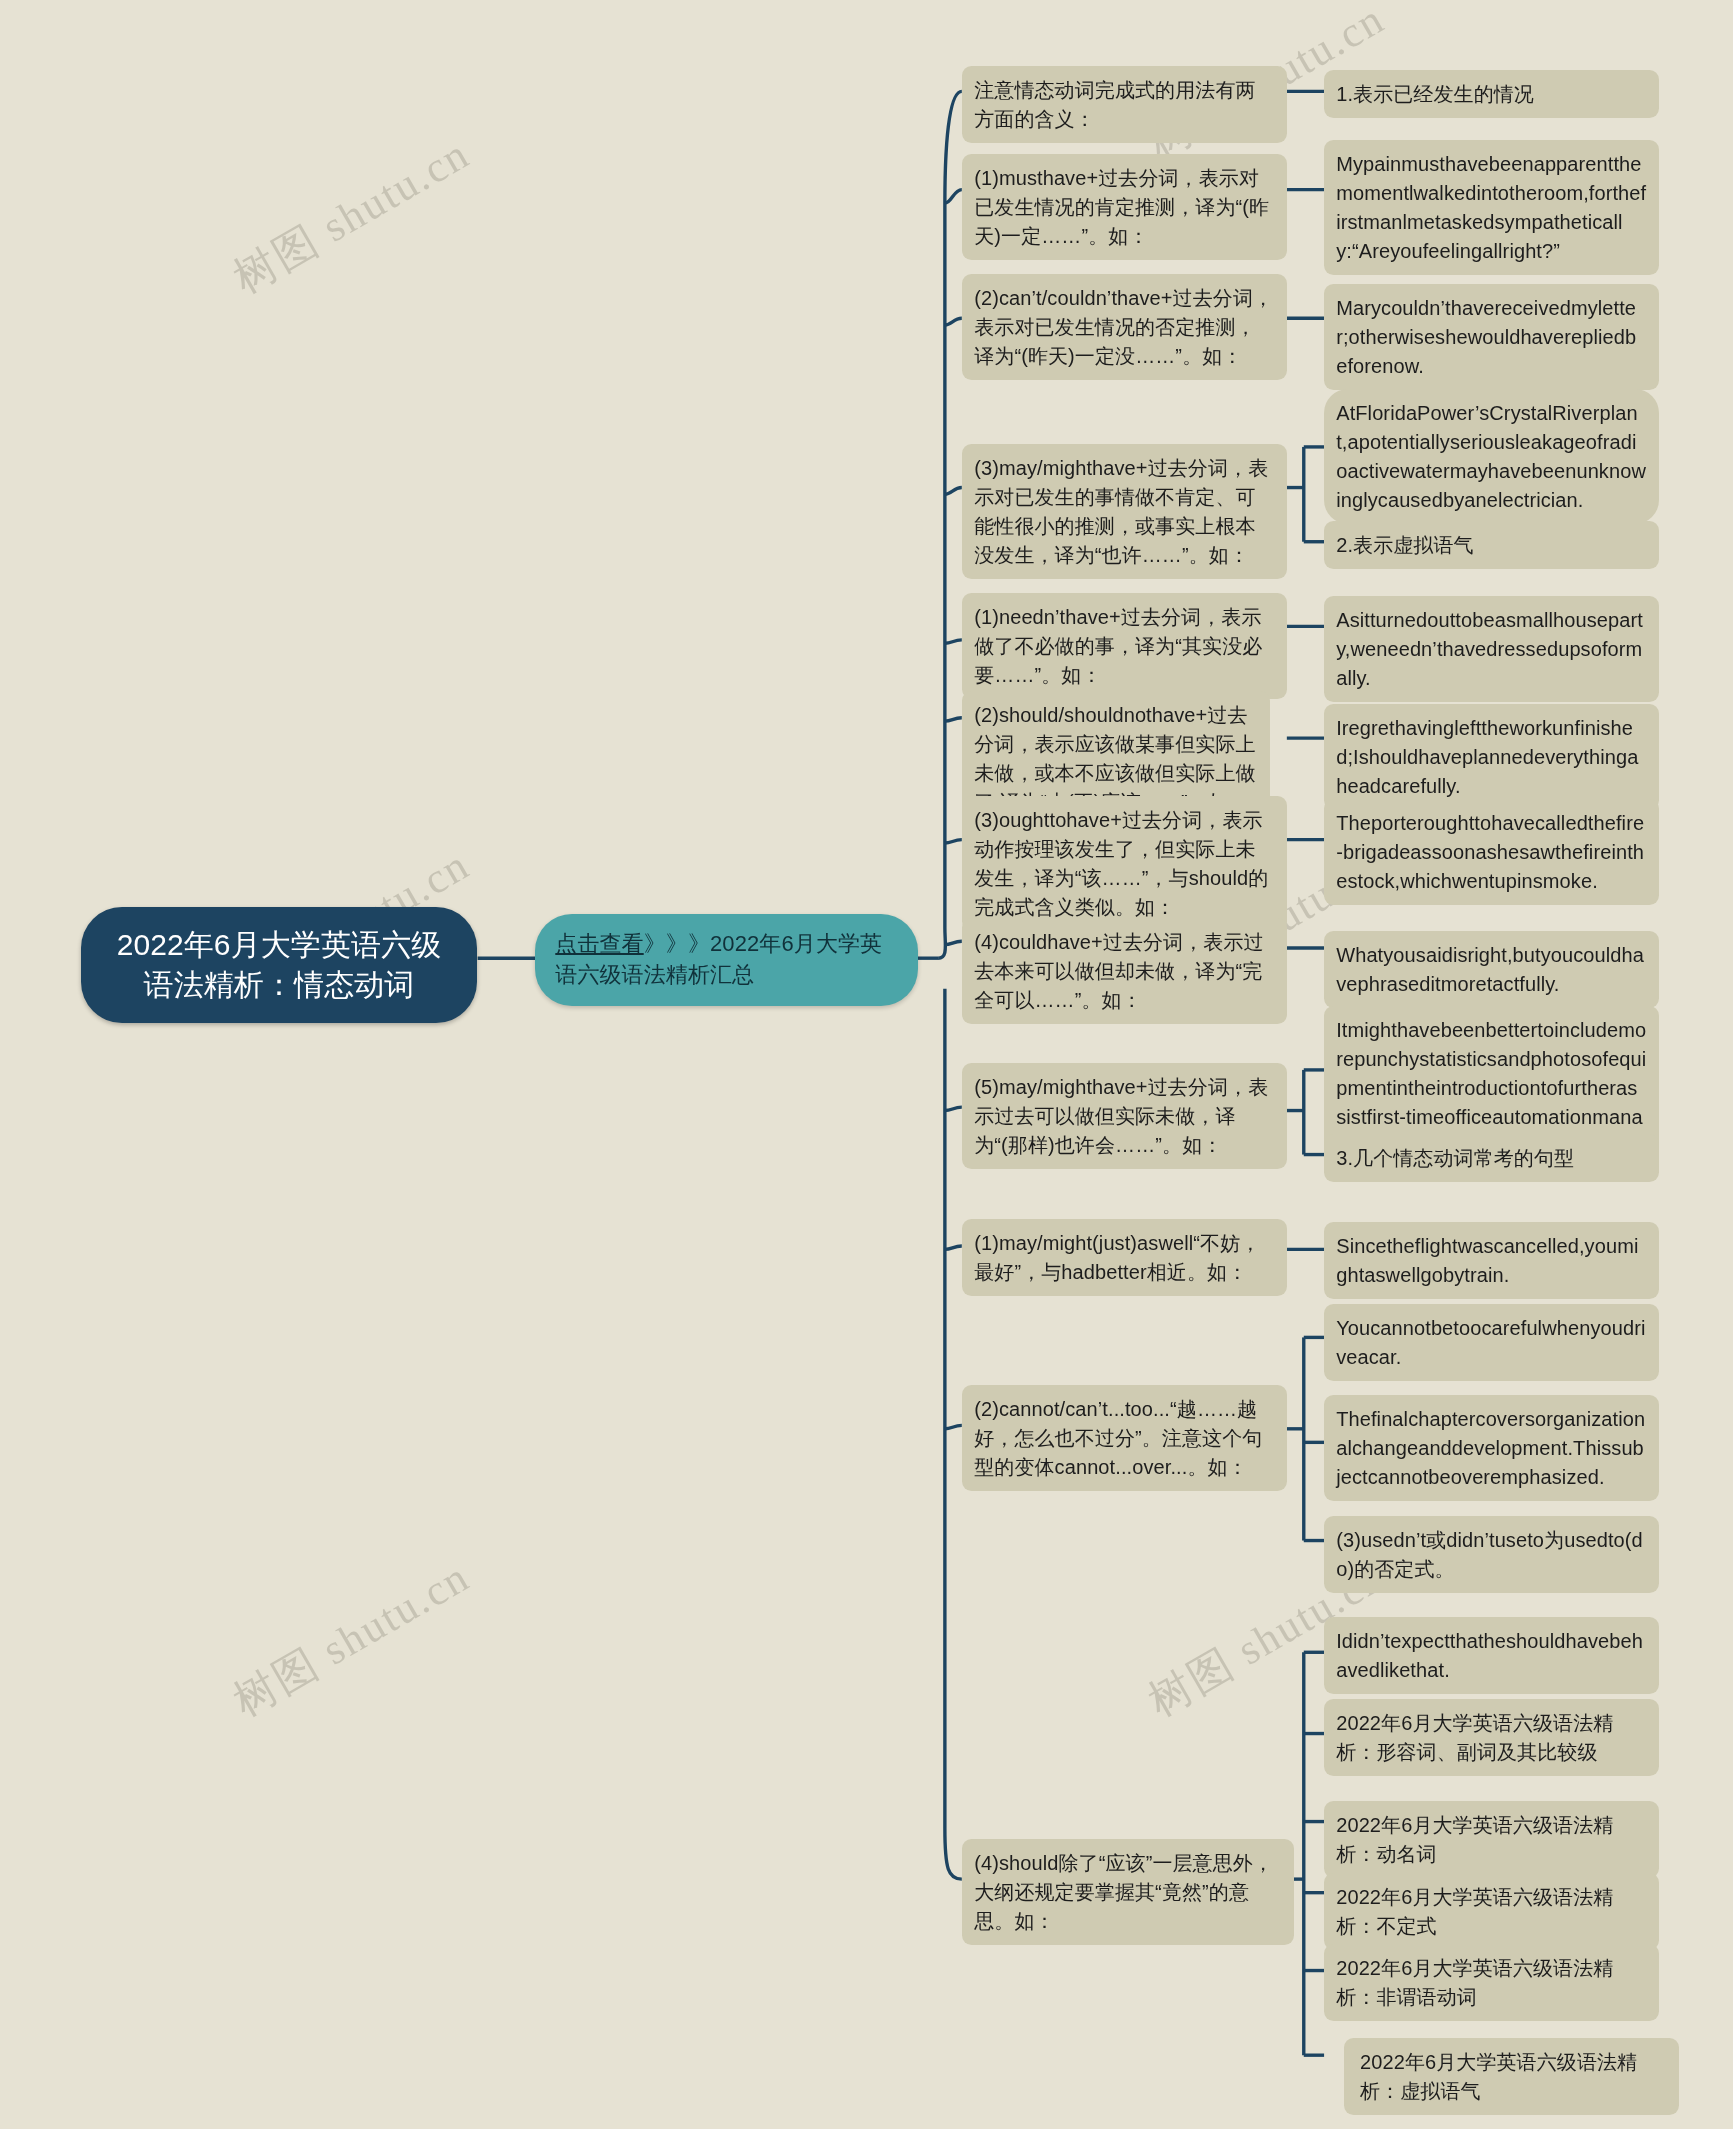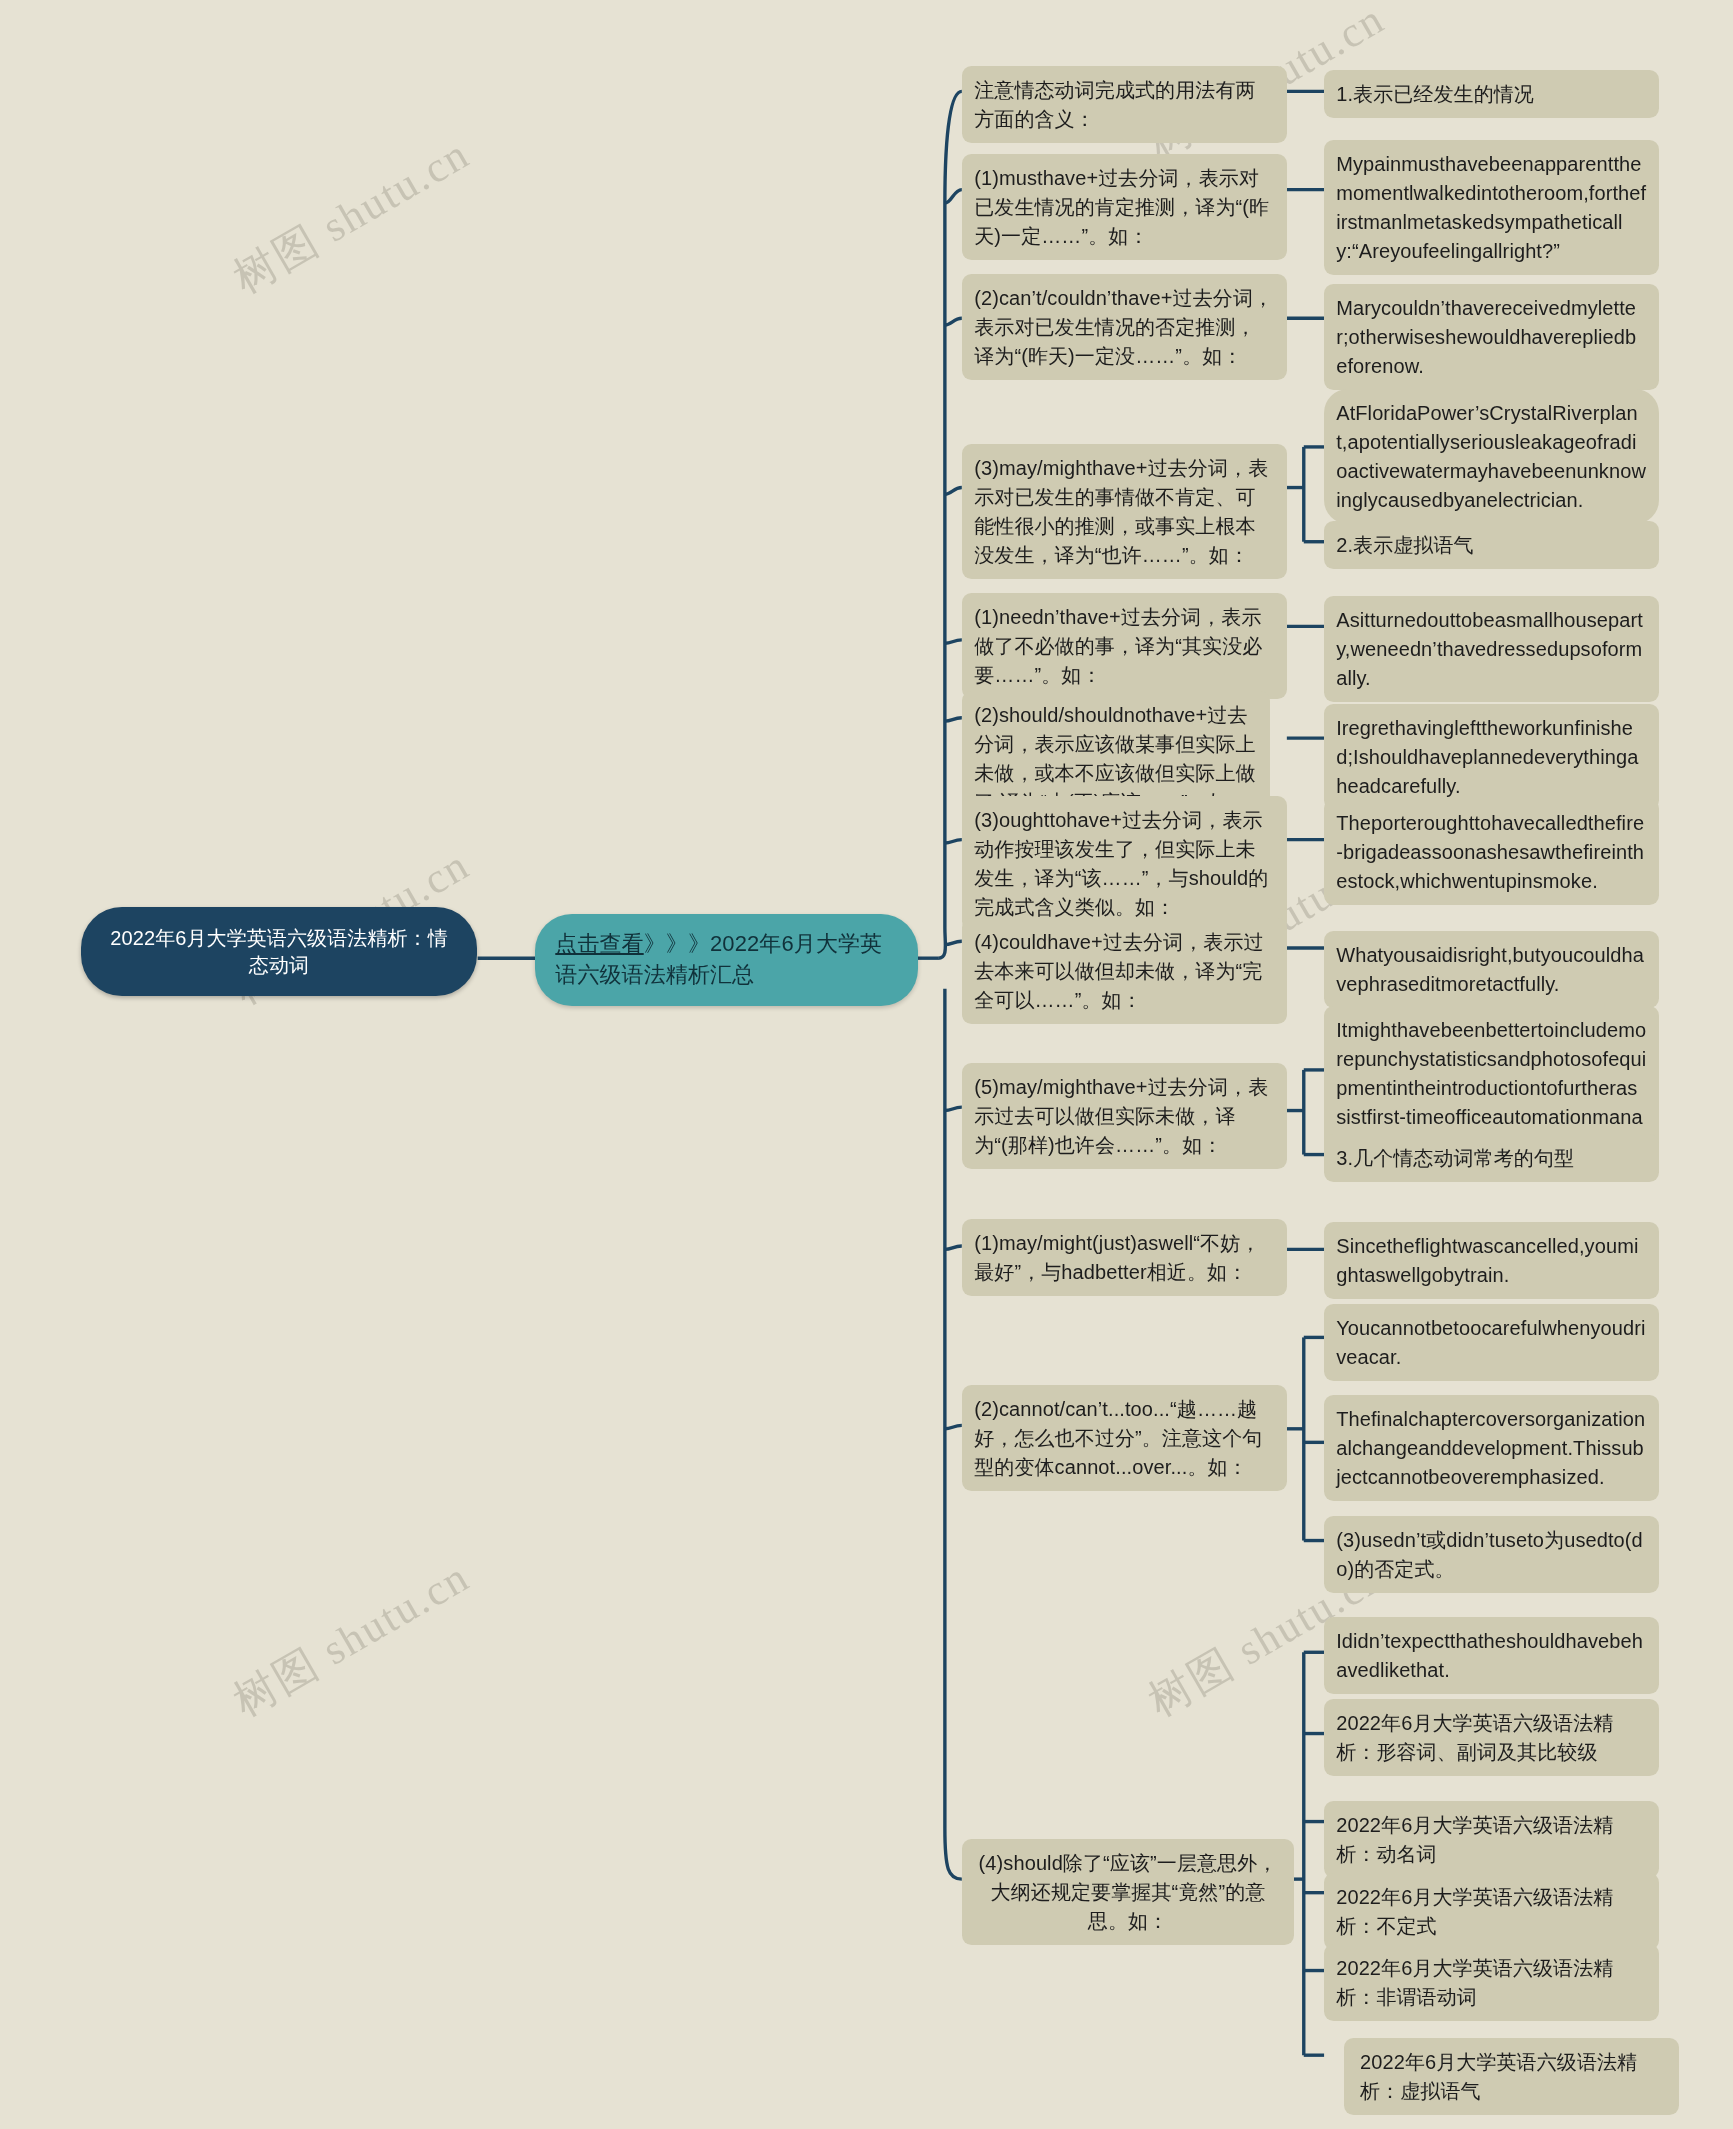--- a/index.html
+++ b/index.html
@@ -25,21 +25,21 @@
     color:#1d1d1d;
     padding:9.5px 12.2px;
     font-size:20px;line-height:1.45;
     letter-spacing:0.1px;
     word-break:break-all;
   }
   .node.eng{word-break:break-all;}
   .root{
     background:#1d4461;color:#ffffff;
     border-radius:41px;
-    font-size:20px;line-height:1.35;
+    font-size:30px;line-height:1.35;
     text-align:center;
     padding:17.6px 23px;
     box-shadow:0 2px 4.1px rgba(0,0,0,.25);
   }
   .teal{
     background:#4ba5a8;color:#10313a;
     border-radius:37px;
     font-size:22px;line-height:1.4;
     padding:15px 20.3px;
     box-shadow:0 2px 4.1px rgba(0,0,0,.18);
@@ -128,21 +128,21 @@
   <div class="node" style="left:962px;top:154px;width:325px;">(1)musthave+过去分词，表示对已发生情况的肯定推测，译为“(昨天)一定……”。如：</div>
   <div class="node" style="left:962px;top:274px;width:325px;">(2)can’t/couldn’thave+过去分词，表示对已发生情况的否定推测，译为“(昨天)一定没……”。如：</div>
   <div class="node" style="left:962px;top:444px;width:325px;">(3)may/mighthave+过去分词，表示对已发生的事情做不肯定、可能性很小的推测，或事实上根本没发生，译为“也许……”。如：</div>
   <div class="node" style="left:962px;top:593px;width:325px;">(1)needn’thave+过去分词，表示做了不必做的事，译为“其实没必要……”。如：</div>
   <div class="node" style="left:962px;top:691px;width:308px;">(2)should/shouldnothave+过去分词，表示应该做某事但实际上未做，或本不应该做但实际上做了,译为“本(不)应该……”。如：</div>
   <div class="node" style="left:962px;top:796px;width:325px;">(3)oughttohave+过去分词，表示动作按理该发生了，但实际上未发生，译为“该……”，与should的完成式含义类似。如：</div>
   <div class="node" style="left:962px;top:918px;width:325px;">(4)couldhave+过去分词，表示过去本来可以做但却未做，译为“完全可以……”。如：</div>
   <div class="node" style="left:962px;top:1063px;width:325px;">(5)may/mighthave+过去分词，表示过去可以做但实际未做，译为“(那样)也许会……”。如：</div>
   <div class="node" style="left:962px;top:1219px;width:325px;">(1)may/might(just)aswell“不妨，最好”，与hadbetter相近。如：</div>
   <div class="node" style="left:962px;top:1385px;width:325px;">(2)cannot/can’t...too...“越……越好，怎么也不过分”。注意这个句型的变体cannot...over...。如：</div>
-  <div class="node" style="left:962px;top:1839px;width:332px;text-align:center;">(4)should除了“应该”一层意思外，大纲还规定要掌握其“竟然”的意思。如：</div>
+  <div class="node" style="left:962px;top:1839px;width:332px;">(4)should除了“应该”一层意思外，大纲还规定要掌握其“竟然”的意思。如：</div>
 
   <div class="node" style="left:1324px;top:70px;width:335px;">1.表示已经发生的情况</div>
   <div class="node eng" style="left:1324px;top:140px;width:335px;">Mypainmusthavebeenapparentthemomentlwalkedintotheroom,forthefirstmanlmetaskedsympathetically:“Areyoufeelingallright?”</div>
   <div class="node eng" style="left:1324px;top:284px;width:335px;">Marycouldn’thavereceivedmyletter;otherwiseshewouldhaverepliedbeforenow.</div>
   <div class="node eng" style="left:1324px;top:389px;width:335px;border-radius:24px;">AtFloridaPower’sCrystalRiverplant,apotentiallyseriousleakageofradioactivewatermayhavebeenunknowinglycausedbyanelectrician.</div>
   <div class="node" style="left:1324px;top:521px;width:335px;">2.表示虚拟语气</div>
   <div class="node eng" style="left:1324px;top:596px;width:335px;">Asitturnedouttobeasmallhouseparty,weneedn’thavedressedupsoformally.</div>
   <div class="node eng" style="left:1324px;top:704px;width:335px;">Iregrethavinglefttheworkunfinished;Ishouldhaveplannedeverythingaheadcarefully.</div>
   <div class="node eng" style="left:1324px;top:799px;width:335px;">Theporteroughttohavecalledthefire-brigadeassoonashesawthefireinthestock,whichwentupinsmoke.</div>
   <div class="node eng" style="left:1324px;top:931px;width:335px;">Whatyousaidisright,butyoucouldhavephraseditmoretactfully.</div>

